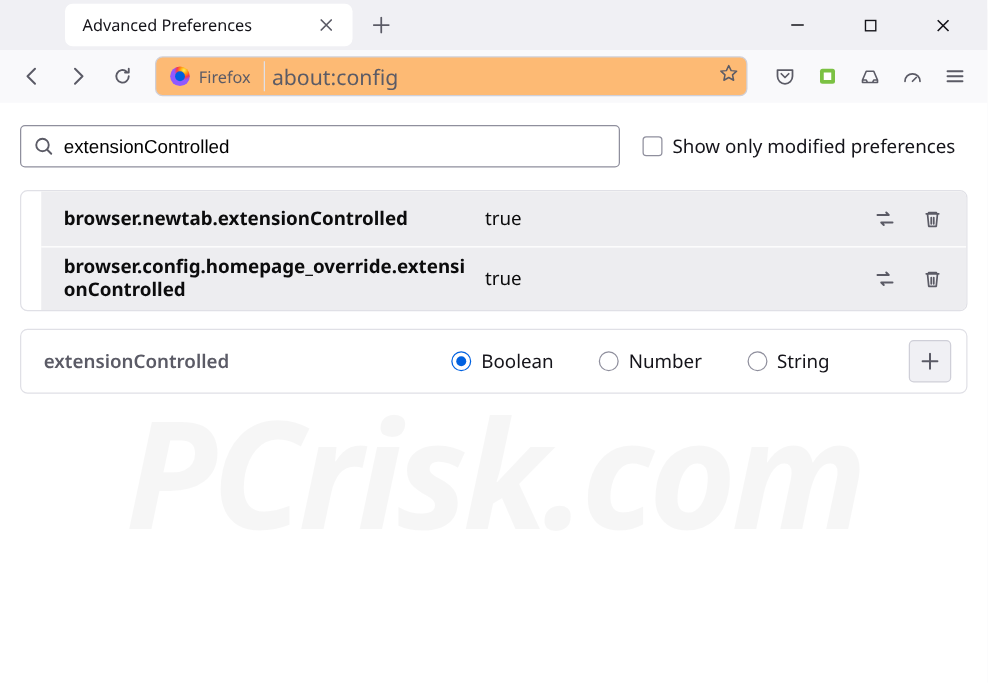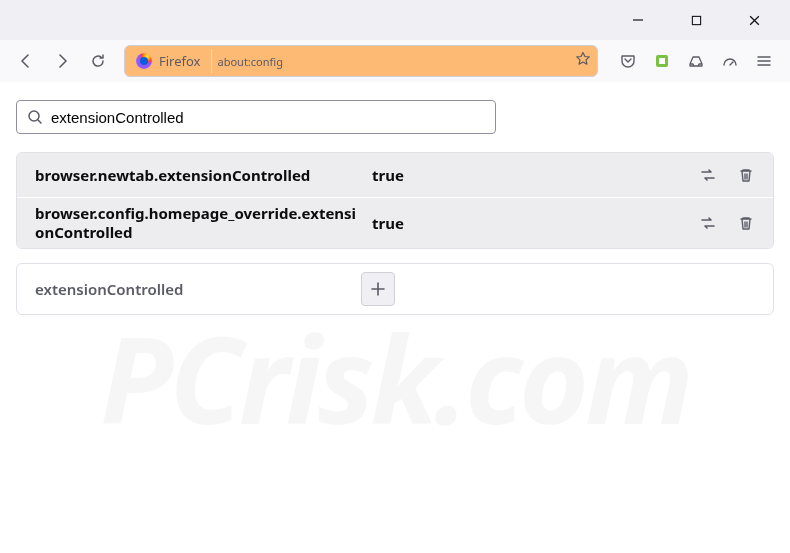--- a/index.html
+++ b/index.html
@@ -96,21 +96,21 @@
   }
   .ff-chip {
     display:flex; align-items:center; gap:6px;
     padding: 2px 10px 2px 4px;
     border-right: 1px solid #e0e0e6;
     height: 24px;
     color:#5b5b66;
     font-size:13px;
   }
   .ff-logo { width:18px; height:18px; }
-  .url { color:#5b5b66; font-size:11px; flex:1; }
+  .url { color:#5b5b66; font-size:17px; flex:1; }
   .star { color:#5b5b66; }
   .right-icons { display:flex; align-items:center; gap:2px; margin-left:4px; }
 
   .content {
     flex: 1;
     background: #fff;
     padding: 18px 16px 0 16px;
     position: relative;
     overflow:hidden;
   }
@@ -162,24 +162,24 @@
   }
   .pref-row {
     display:flex; align-items:center;
     padding: 6px 12px 6px 18px;
     min-height: 44px;
     gap: 12px;
     font-size: 15px;
     font-weight: 700;
     color:#0c0c0d;
   }
-  .pref-row.modified { background:#ededf0; }
+  .pref-row.modified { background:#ededf0;margin-left:16px; }
   .pref-row + .pref-row { border-top: 1px solid #fff; }
   .pref-name-cell { width: 325px; word-break: break-all; line-height:1.25; }
-  .pref-value-cell { flex:1; font-weight:700; }
+  .pref-value-cell { flex:1; font-weight:400; }
   .row-actions { display:flex; gap:8px; }
   .icon-btn {
     width:30px; height:30px;
     display:flex; align-items:center; justify-content:center;
     border-radius:4px;
     color:#5b5b66;
   }
 
   .new-pref {
     border: 1px solid #e0e0e6;
@@ -211,20 +211,35 @@
     color:#5b5b66;
     font-size:18px;
   }
 </style>
 </head>
 <body>
 
 <div class="window">
 
   <div class="titlebar">
+    <div class="tabs">
+      <div class="tab">
+        <span class="tab-title">Advanced Preferences</span>
+        <span class="tab-close">
+          <svg width="12" height="12" viewBox="0 0 12 12">
+              <path d="M2 2l8 8M10 2l-8 8" stroke="currentColor" stroke-width="1.4" fill="none" stroke-linecap="round"></path>
+            </svg>
+        </span>
+      </div>
+      <div class="new-tab-btn">
+        <svg width="14" height="14" viewBox="0 0 14 14">
+            <path d="M7 1v12M1 7h12" stroke="currentColor" stroke-width="1.4" stroke-linecap="round"></path>
+          </svg>
+      </div>
+    </div>
     <div class="window-ctrls">
       <div class="wctrl">
         <svg width="12" height="12" viewBox="0 0 12 12">
             <path d="M1 6h10" stroke="currentColor" stroke-width="1.2"></path>
           </svg>
       </div>
       <div class="wctrl">
         <svg width="11" height="11" viewBox="0 0 12 12">
             <rect x="1.5" y="1.5" width="9" height="9" fill="none" stroke="currentColor" stroke-width="1.2"></rect>
           </svg>
@@ -312,20 +327,24 @@
     <div class="watermark">PCrisk.com</div>
 
     <div class="search-row">
       <div class="search-box">
         <svg width="16" height="16" viewBox="0 0 16 16">
             <circle cx="7" cy="7" r="5" fill="none" stroke="currentColor" stroke-width="1.5"></circle>
             <path d="M11 11l3 3" stroke="currentColor" stroke-width="1.5" stroke-linecap="round"></path>
           </svg>
         <input class="search-input" value="extensionControlled" style="">
       </div>
+      <label class="checkbox-row">
+        <span class="checkbox"></span>
+        <span>Show only modified preferences</span>
+      </label>
     </div>
 
     <div class="pref-list">
       <div class="pref-row modified">
         <div class="pref-name-cell">browser.newtab.extensionControlled</div>
         <div class="pref-value-cell">true</div>
         <div class="row-actions">
           <span class="icon-btn">
             <svg width="18" height="18" viewBox="0 0 18 18">
                 <path d="M3 6h9l-2-2M15 12H6l2 2" fill="none" stroke="currentColor" stroke-width="1.6" stroke-linecap="round" stroke-linejoin="round"></path>
@@ -351,20 +370,34 @@
             <svg width="16" height="16" viewBox="0 0 16 16">
                 <path d="M3 4h10M5 4V3h6v1M4 4l1 10h6l1-10M7 7v5M9 7v5" fill="none" stroke="currentColor" stroke-width="1.4" stroke-linecap="round" stroke-linejoin="round"></path>
               </svg>
           </span>
         </div>
       </div>
     </div>
 
     <div class="new-pref">
       <div class="new-pref-name">extensionControlled</div>
+      <div class="radio-group">
+        <label class="radio-opt">
+          <span class="radio checked"></span>
+          <span>Boolean</span>
+        </label>
+        <label class="radio-opt">
+          <span class="radio"></span>
+          <span>Number</span>
+        </label>
+        <label class="radio-opt">
+          <span class="radio"></span>
+          <span>String</span>
+        </label>
+      </div>
       <div class="add-btn">
         <svg width="14" height="14" viewBox="0 0 14 14">
             <path d="M7 1v12M1 7h12" stroke="currentColor" stroke-width="1.6" stroke-linecap="round"></path>
           </svg>
       </div>
     </div>
 
   </div>
 </div>
 

